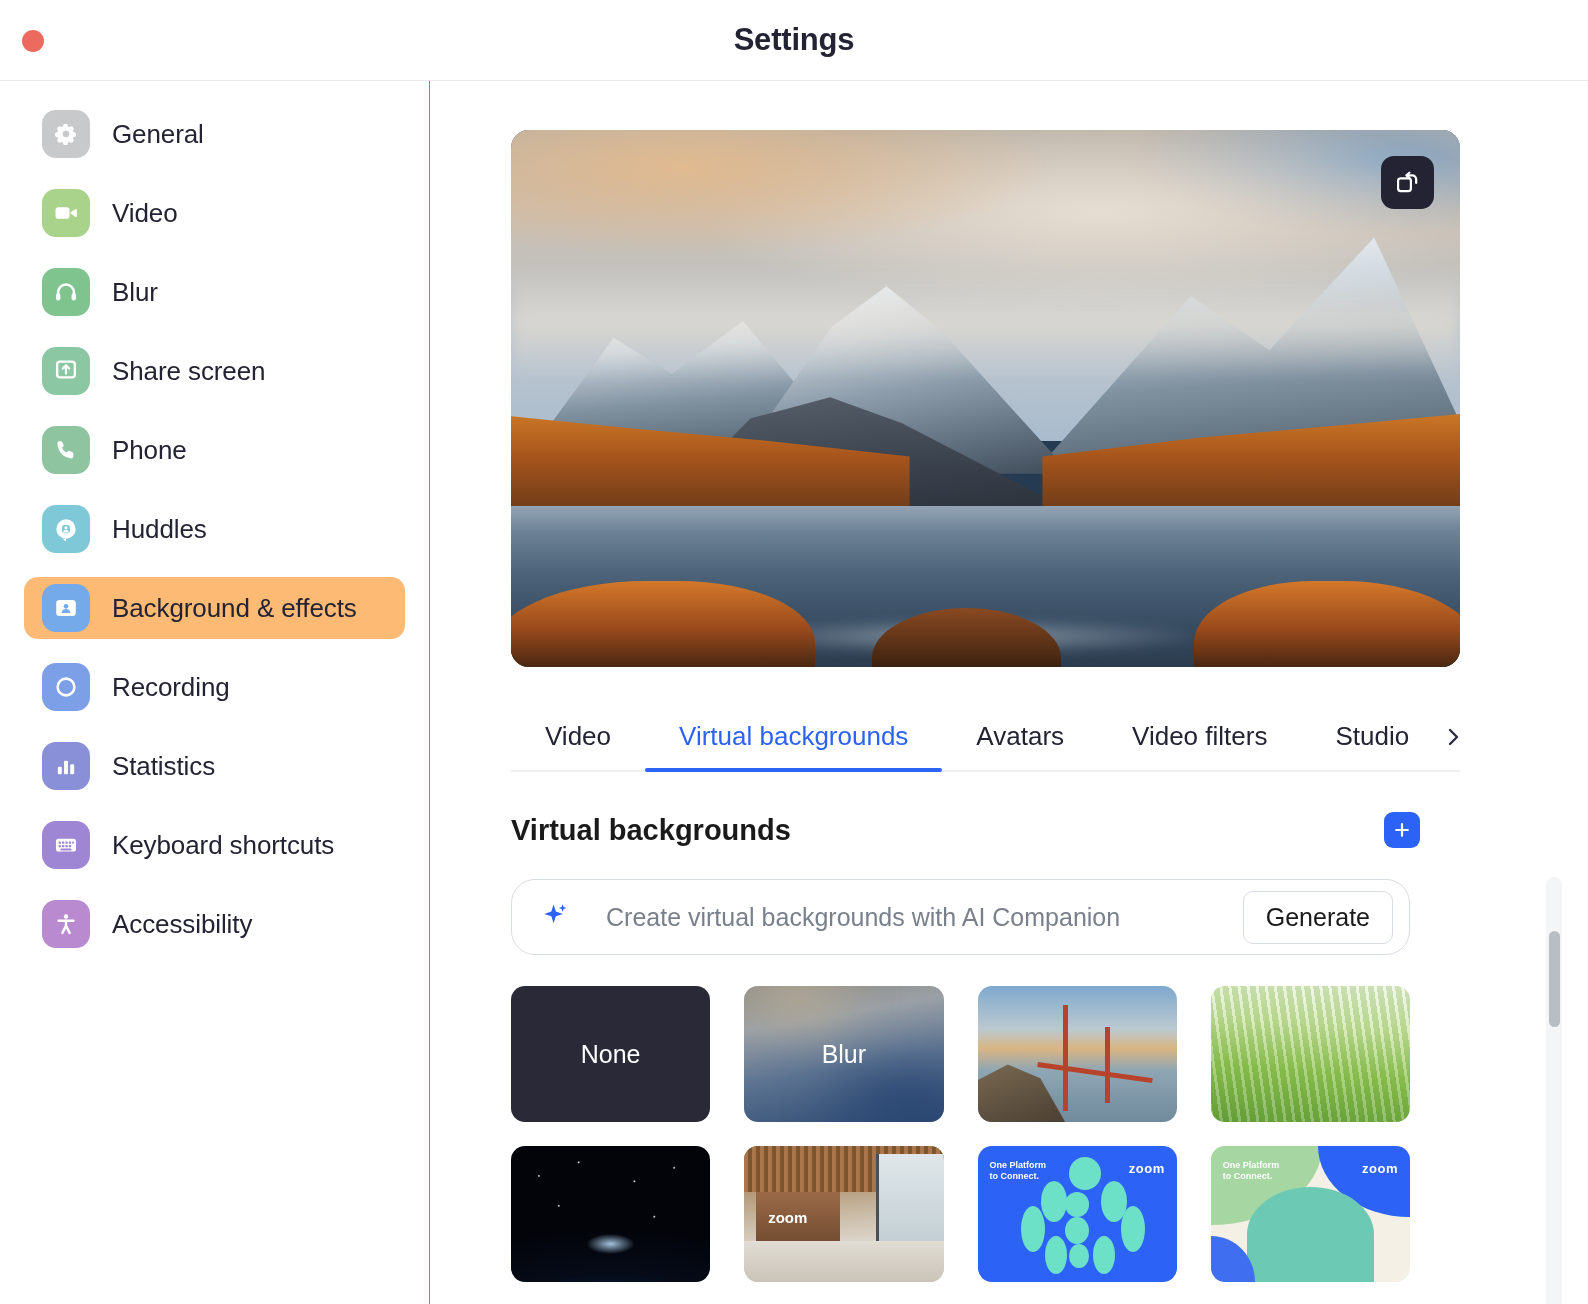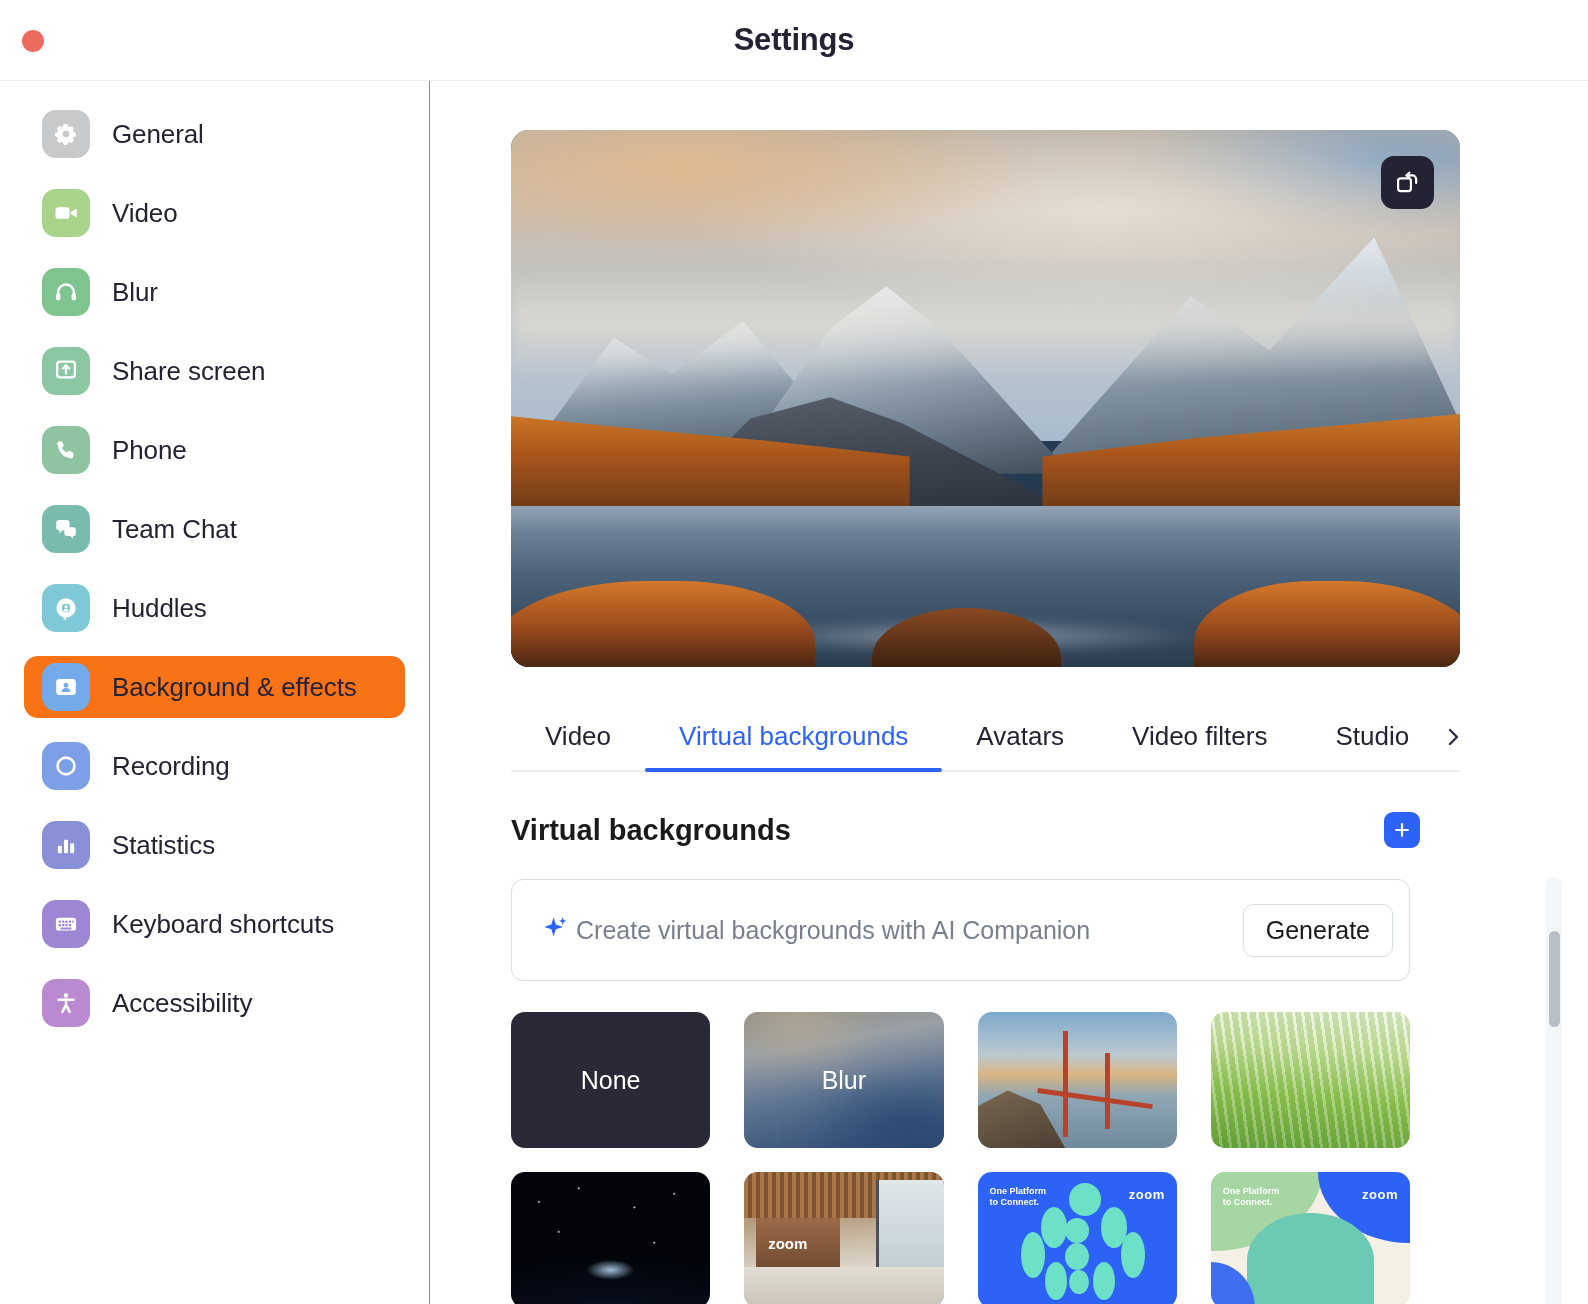--- a/index.html
+++ b/index.html
@@ -33,21 +33,21 @@
   #sidebar {
     width:430px; min-width:430px; height:100%;
     background:#fff; border-right:1px solid #22c55e;
     padding-top:22px; overflow:hidden;
   }
   .nav-item {
     display:flex; align-items:center; gap:22px;
     height:62px; margin:0 24px 17px 24px;
     padding:0 18px; border-radius:14px; cursor:pointer;
   }
-  .nav-item.active { background:#f97316;text-align:right; }
+  .nav-item.active { background:#fdba74;text-align:right; }
   .nav-ico {
     width:48px; height:48px; min-width:48px; border-radius:14px;
     display:flex; align-items:center; justify-content:center;
   }
   .nav-ico svg { display:block; }
   .nav-label {
     font-size:26px; color:#232333; white-space:nowrap;
     letter-spacing:-0.1px;
   }
 
@@ -145,23 +145,23 @@
     margin:40px 168px 0 81px;
   }
   #sec-title { font-size:29px; font-weight:bold; color:#1a1a1a; }
   #add-btn {
     width:36px; height:36px; border-radius:9px; background:#2d62f6;
     display:flex; align-items:center; justify-content:center; cursor:pointer;
   }
 
   
   #ai-bar {
-    margin:31px 178px 0 81px; height:102px;
-    border:1px solid #d8dce3; border-radius:12px;
-    display:flex; align-items:center; padding:0 16px 0 26px; gap:4px;
+    margin:31px 178px 0 81px; height:76px;
+    border:1px solid #d8dce3; border-radius:24px;
+    display:flex; align-items:center; padding:0 16px 0 26px; gap:34px;
     background:#fff;
   }
   #ai-placeholder { flex:1; font-size:25px; color:#79808c; }
   #gen-btn {
     border:1px solid #d8dce3; border-radius:10px; background:#fff;
     padding:11px 22px; font-size:25px; color:#1a1a1a; cursor:pointer;
     white-space:nowrap; font-family:inherit;
   }
 
   
@@ -321,31 +321,20 @@
         </div>
         <div class="nav-label">Share screen</div>
       </div>
       <div class="nav-item">
         <div class="nav-ico" style="background: rgb(143, 196, 160);">
           <svg width="28" height="28" viewBox="0 0 24 24" fill="none">
             <path d="M7.3 4.4c.7 0 1.3.4 1.6 1l1 2.2c.3.6.1 1.3-.4 1.7l-1 .8c.8 1.8 2.3 3.3 4.1 4.1l.8-1c.4-.5 1.1-.7 1.7-.4l2.2 1c.6.3 1 .9 1 1.6v2c0 1-.8 1.9-1.9 1.8C9.9 18.7 5.3 14.1 4.6 6.3 4.5 5.3 5.3 4.4 6.4 4.4z" fill="#ffffff"></path>
           </svg>
         </div>
         <div class="nav-label">Phone</div>
-      </div>
-      <div class="nav-item">
-        <div class="nav-ico" style="background: rgb(121, 188, 173);">
-          <svg width="28" height="28" viewBox="0 0 24 24" fill="none">
-            <rect x="3.6" y="4.2" width="11.4" height="8.8" rx="2.6" fill="#ffffff"></rect>
-            <path d="M6.4 12.6v3l3.2-3z" fill="#ffffff"></path>
-            <rect x="10.6" y="10.4" width="9.8" height="7.6" rx="2.4" fill="#ffffff"></rect>
-            <path d="M18 17.6v2.6l-2.8-2.6z" fill="#ffffff"></path>
-          </svg>
-        </div>
-        <div class="nav-label">Team Chat</div>
       </div>
       <div class="nav-item">
         <div class="nav-ico" style="background: rgb(127, 200, 216);">
           <svg width="28" height="28" viewBox="0 0 24 24" fill="none">
             <circle cx="12" cy="12" r="8.3" fill="#ffffff"></circle>
             <path d="M12 20.3v2.4l-3-2.4z" fill="#ffffff"></path>
             <rect x="8.6" y="8.6" width="6.8" height="7" rx="2" fill="#7fc8d8"></rect>
             <circle cx="12" cy="10.9" r="1.35" fill="#ffffff"></circle>
             <path d="M9.7 14.9c0-1.3 1-2.2 2.3-2.2s2.3.9 2.3 2.2z" fill="#ffffff"></path>
           </svg>

